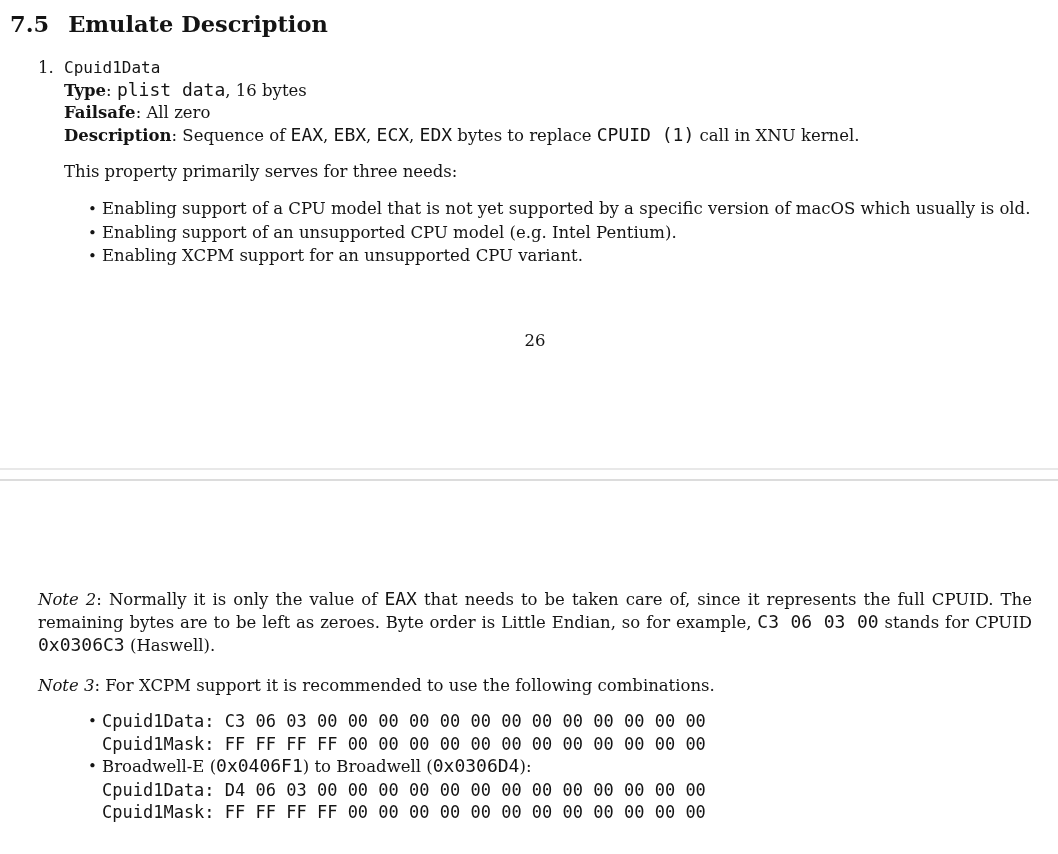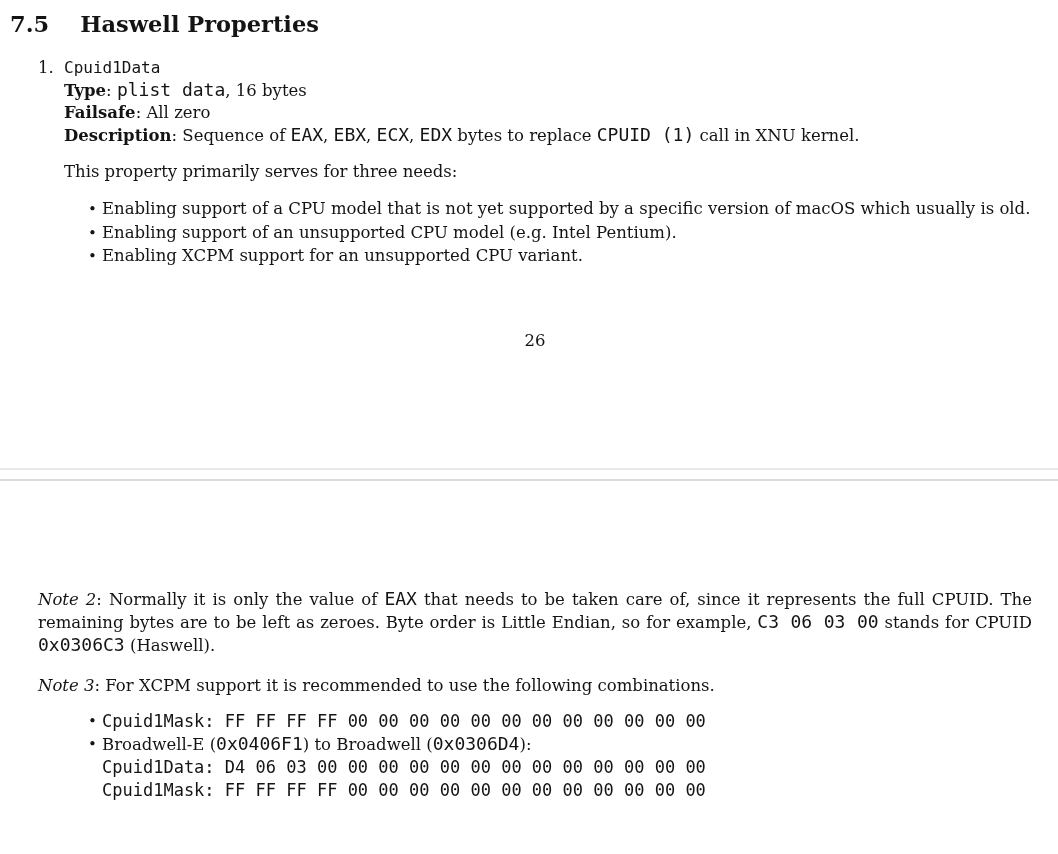--- a/index.html
+++ b/index.html
@@ -11,21 +11,21 @@
   }
   .viewer { position:absolute; inset:0; background:#ffffff; }
 
   
   .page-content { margin-left:38px; width:994px; }
   .seg-b { font-weight:700; }
   .seg-i { font-style:italic; }
   .seg-m { font-family:"DejaVu Sans Mono", monospace; font-size:18px; }
 
   .section-heading { margin:10px 0 0 10px; font-size:22.5px; line-height:28px; font-weight:700; }
-  .section-heading .sec-num { margin-right:31px; }
+  .section-heading .sec-num { margin-right:19px; }
 
   .numbered-item { display:flex; margin-top:19px; }
   .item-marker { width:26px; flex:0 0 26px; }
   .item-body { flex:1 1 auto; }
   .property-name { font-family:"DejaVu Sans Mono", monospace; font-size:16px; line-height:22px; }
   .meta-line { line-height:22px; }
 
   .para { margin-top:14px; text-align:justify; }
   .note-para { margin-top:15px; text-align:justify; }
 
@@ -49,21 +49,21 @@
   ul.combo-list > li::before { content:"\2022"; position:absolute; left:50px; top:0; font-size:15px; }
   .code-line { font-family:"DejaVu Sans Mono", monospace; font-size:17px; line-height:22.5px; white-space:pre; }
 </style>
 </head>
 <body>
 
 <div class="viewer">
 
   <div class="page-one">
     <h1 class="section-heading">
-      <span class="sec-num">7.5</span><span>Haswell Properties</span>
+      <span class="sec-num">7.5</span><span>Emulate Description</span>
     </h1>
 
     <div class="page-content">
       <div class="numbered-item">
         <span class="item-marker">1.</span>
         <div class="item-body">
           <div class="property-name">Cpuid1Data</div>
           <div class="meta-line"><span class="seg-b">Type</span><span>: </span><span class="seg-m">plist data</span><span>, 16 bytes</span></div>
           <div class="meta-line"><span class="seg-b">Failsafe</span><span>: All zero</span></div>
           <div class="meta-line"><span class="seg-b">Description</span><span>: Sequence of </span><span class="seg-m">EAX</span><span>, </span><span class="seg-m">EBX</span><span>, </span><span class="seg-m">ECX</span><span>, </span><span class="seg-m">EDX</span><span> bytes to replace </span><span class="seg-m">CPUID (1)</span><span> call in XNU kernel.</span></div>
@@ -89,20 +89,21 @@
     <div class="sep-line-bottom"></div>
   </div>
 
   <div class="page-two">
     <div class="page-content">
       <p class="note-para"><span class="seg-i">Note 2</span><span>: Normally it is only the value of </span><span class="seg-m">EAX</span><span> that needs to be taken care of, since it represents the full CPUID. The remaining bytes are to be left as zeroes. Byte order is Little Endian, so for example, </span><span class="seg-m">C3 06 03 00</span><span> stands for CPUID </span><span class="seg-m">0x0306C3</span><span> (Haswell).</span></p>
       <p class="note-para" style="margin-top:18px;"><span class="seg-i">Note 3</span><span>: For XCPM support it is recommended to use the following combinations.</span></p>
 
       <ul class="combo-list">
         <li>
+          <div class="code-line">Cpuid1Data: C3 06 03 00 00 00 00 00 00 00 00 00 00 00 00 00</div>
           <div class="code-line">Cpuid1Mask: FF FF FF FF 00 00 00 00 00 00 00 00 00 00 00 00</div>
         </li>
         <li>
           <div><span>Broadwell-E (</span><span class="seg-m">0x0406F1</span><span>) to Broadwell (</span><span class="seg-m">0x0306D4</span><span>):</span></div>
           <div class="code-line">Cpuid1Data: D4 06 03 00 00 00 00 00 00 00 00 00 00 00 00 00</div>
           <div class="code-line">Cpuid1Mask: FF FF FF FF 00 00 00 00 00 00 00 00 00 00 00 00</div>
         </li>
       </ul>
     </div>
   </div>

